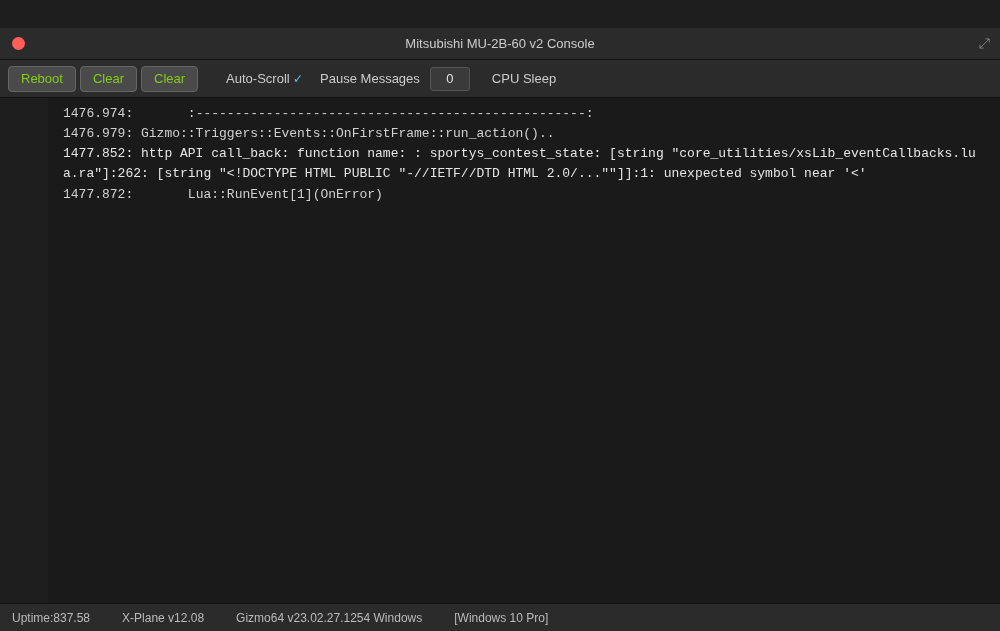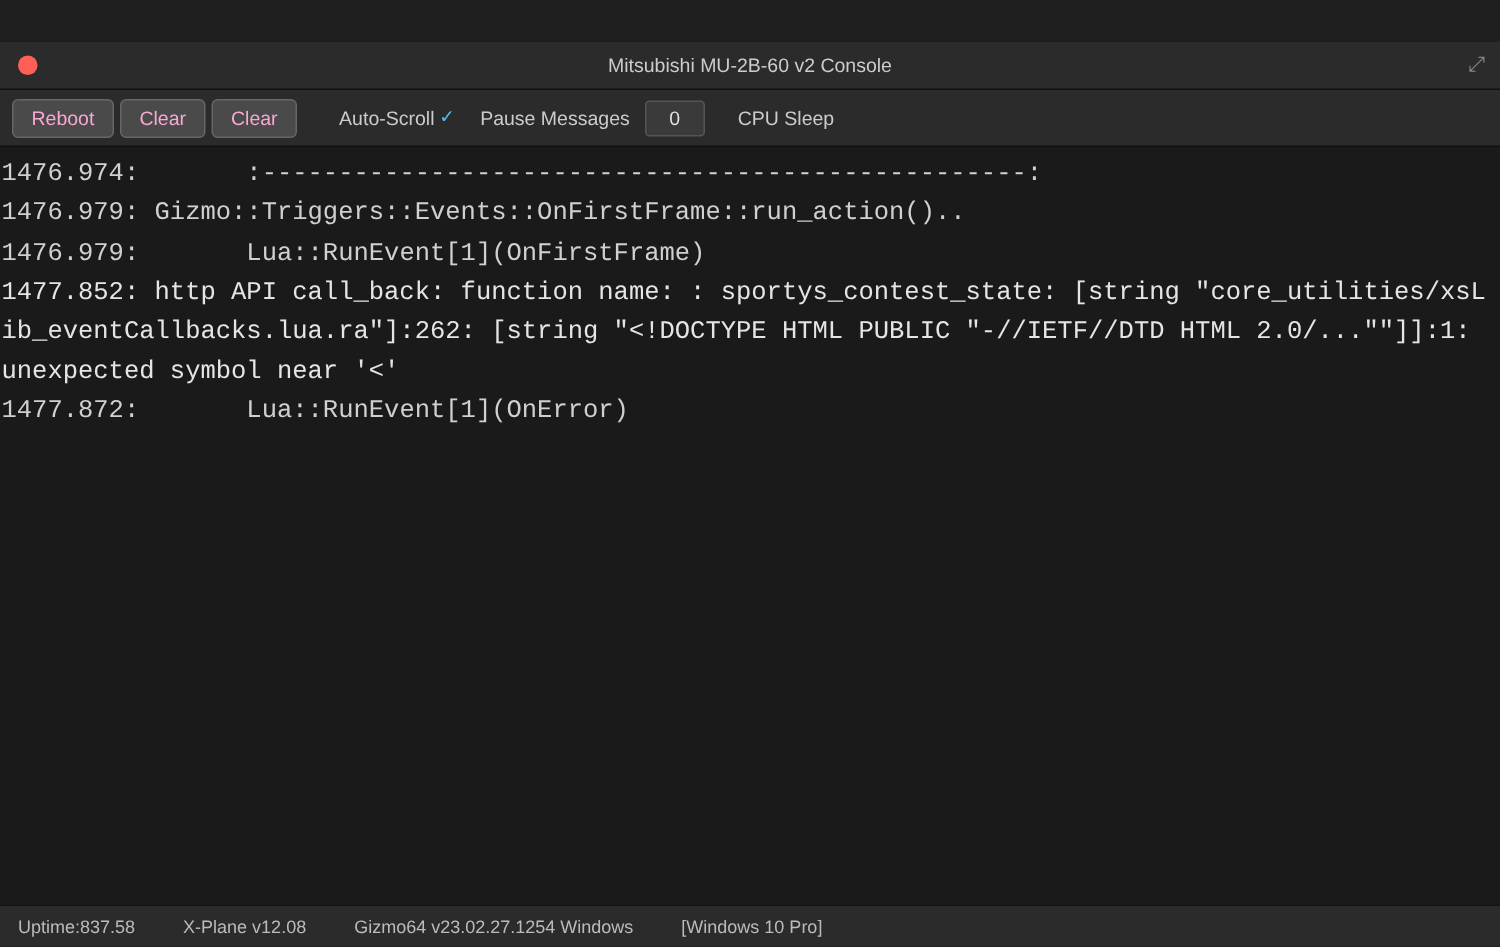--- a/index.html
+++ b/index.html
@@ -62,21 +62,21 @@
       display: flex;
       align-items: center;
       padding: 0 8px;
       gap: 4px;
       border-bottom: 1px solid #111;
       flex-shrink: 0;
     }
 
     .toolbar-btn {
       background: #4a4a4a;
-      color: #f9a8d4;
+      color: #84cc16;
       border: 1px solid #666;
       border-radius: 4px;
       padding: 4px 12px;
       font-size: 13px;
       font-family: -apple-system, BlinkMacSystemFont, 'Segoe UI', sans-serif;
       cursor: pointer;
       height: 26px;
       display: flex;
       align-items: center;
     }
@@ -108,24 +108,25 @@
       height: 24px;
       text-align: center;
       border-radius: 3px;
       margin: 0 6px;
     }
 
     
     #console-area {
       flex: 1;
       background: #1a1a1a;
-      padding: 6px 1px;
+      padding: 6px 15px;
       overflow-y: auto;
-      font-size: 17px;
+      font-size: 13px;
       line-height: 1.55;
+      margin-left: 48px;
     }
 
     .console-line {
       white-space: pre-wrap;
       word-break: break-all;
     }
 
     .console-line.normal {
       color: #d0d0d0;
     }
@@ -169,21 +170,20 @@
   <span class="toolbar-check">✓</span>
   <span class="toolbar-label">Pause Messages</span>
   <input class="toolbar-number-box" type="text" value="0" style="">
   <span class="toolbar-label">CPU Sleep</span>
 </div>
 
 <div id="console-area">
 
 <div class="console-line normal">1476.974:	:--------------------------------------------------:</div>
     <div class="console-line normal">1476.979: Gizmo::Triggers::Events::OnFirstFrame::run_action()..</div>
-    <div class="console-line normal">1476.979:	Lua::RunEvent[1](OnFirstFrame)</div>
     <div class="console-line error">1477.852: http API call_back: function name: : sportys_contest_state: [string "core_utilities/xsLib_eventCallbacks.lua.ra"]:262: [string "&lt;!DOCTYPE HTML PUBLIC "-//IETF//DTD HTML 2.0/...""]]:1: unexpected symbol near '&lt;'</div>
     <div class="console-line normal">1477.872:	Lua::RunEvent[1](OnError)</div>
   </div>
 
 <div id="status-bar">
   <span>Uptime:837.58</span>
   <span>X-Plane v12.08</span>
   <span>Gizmo64 v23.02.27.1254 Windows</span>
   <span>[Windows 10 Pro]</span>
 </div>

